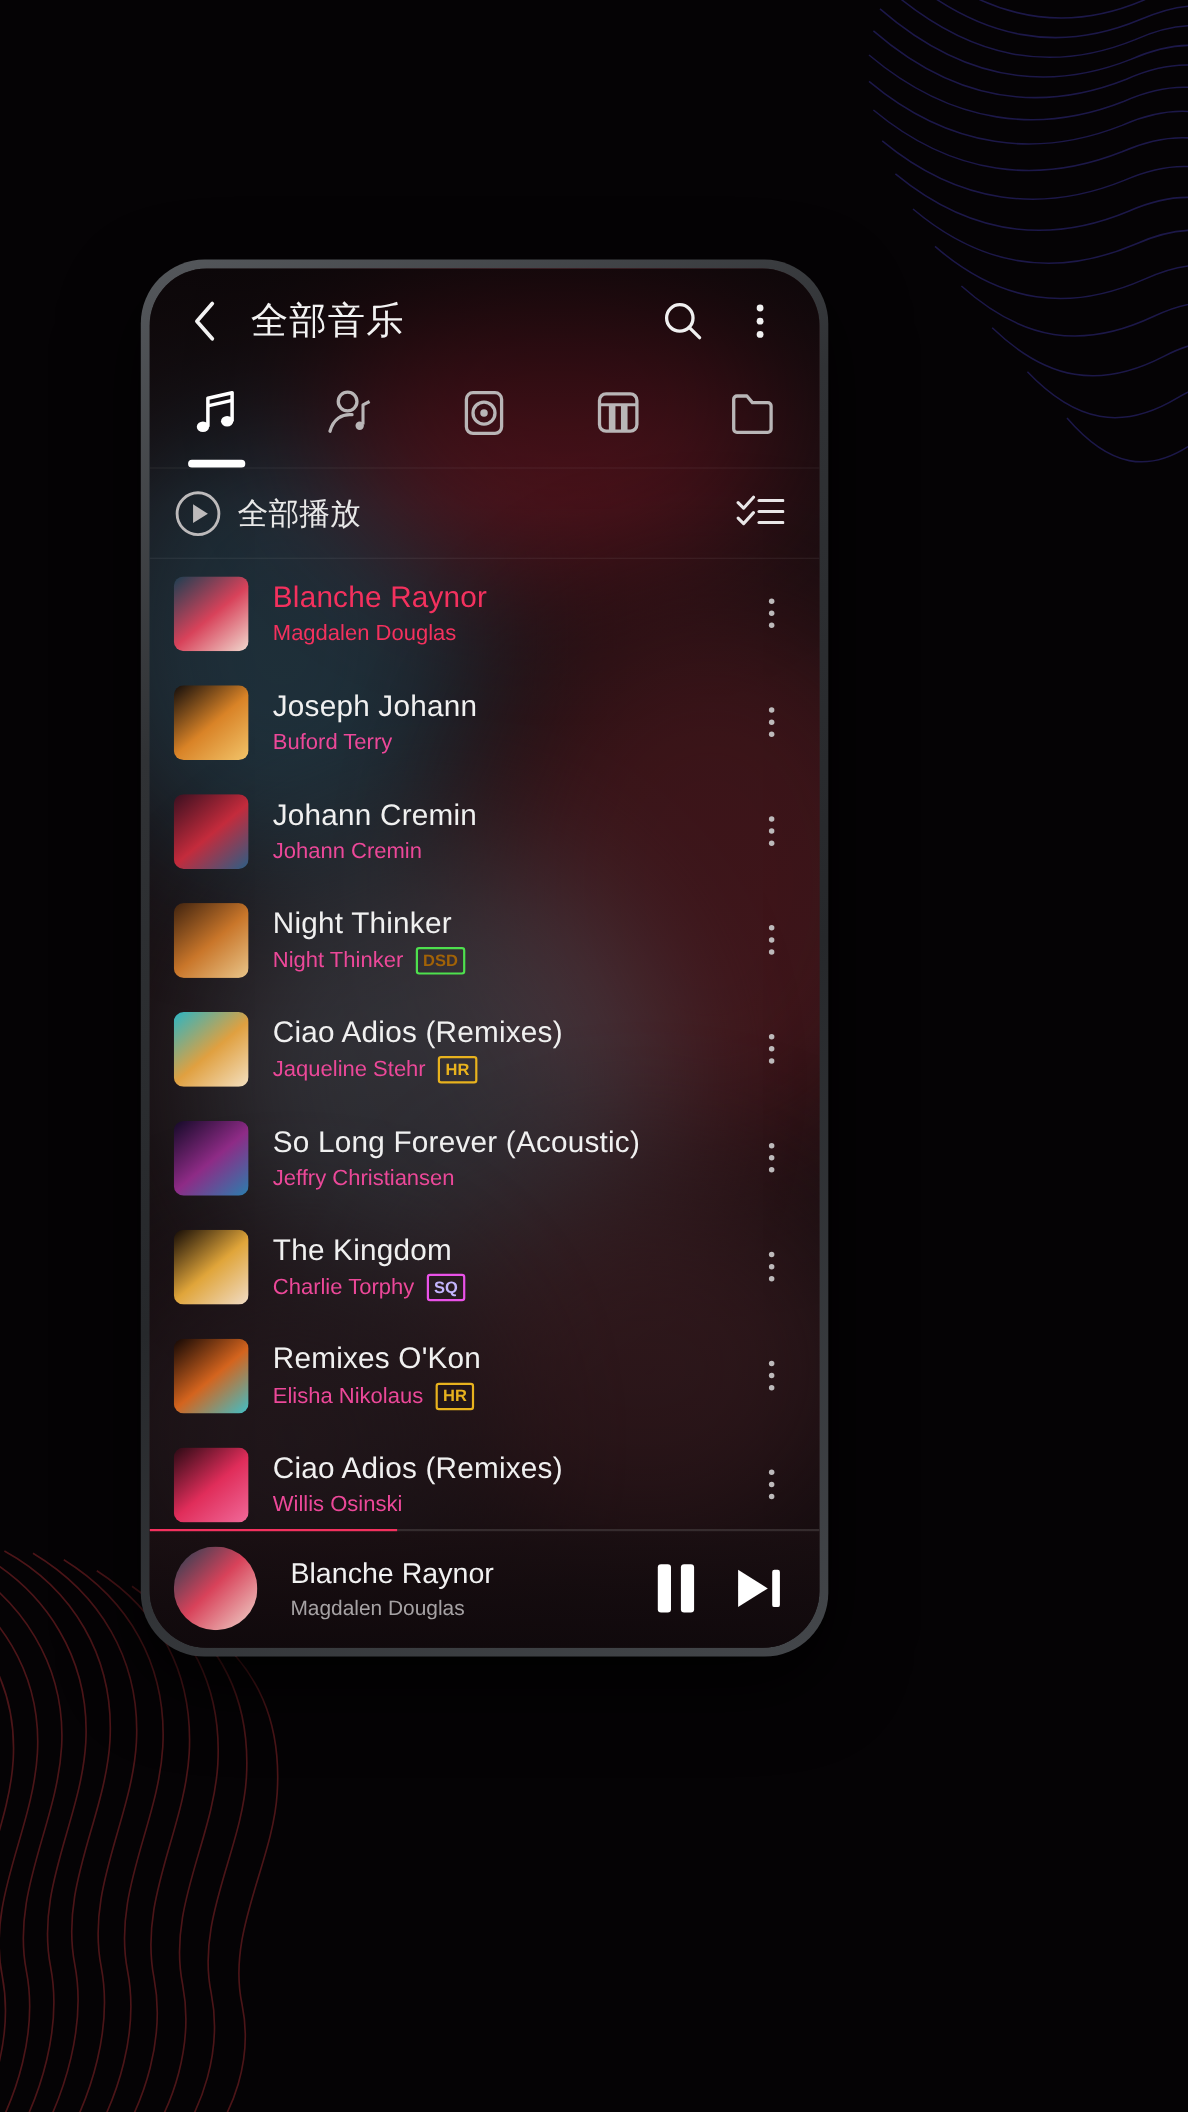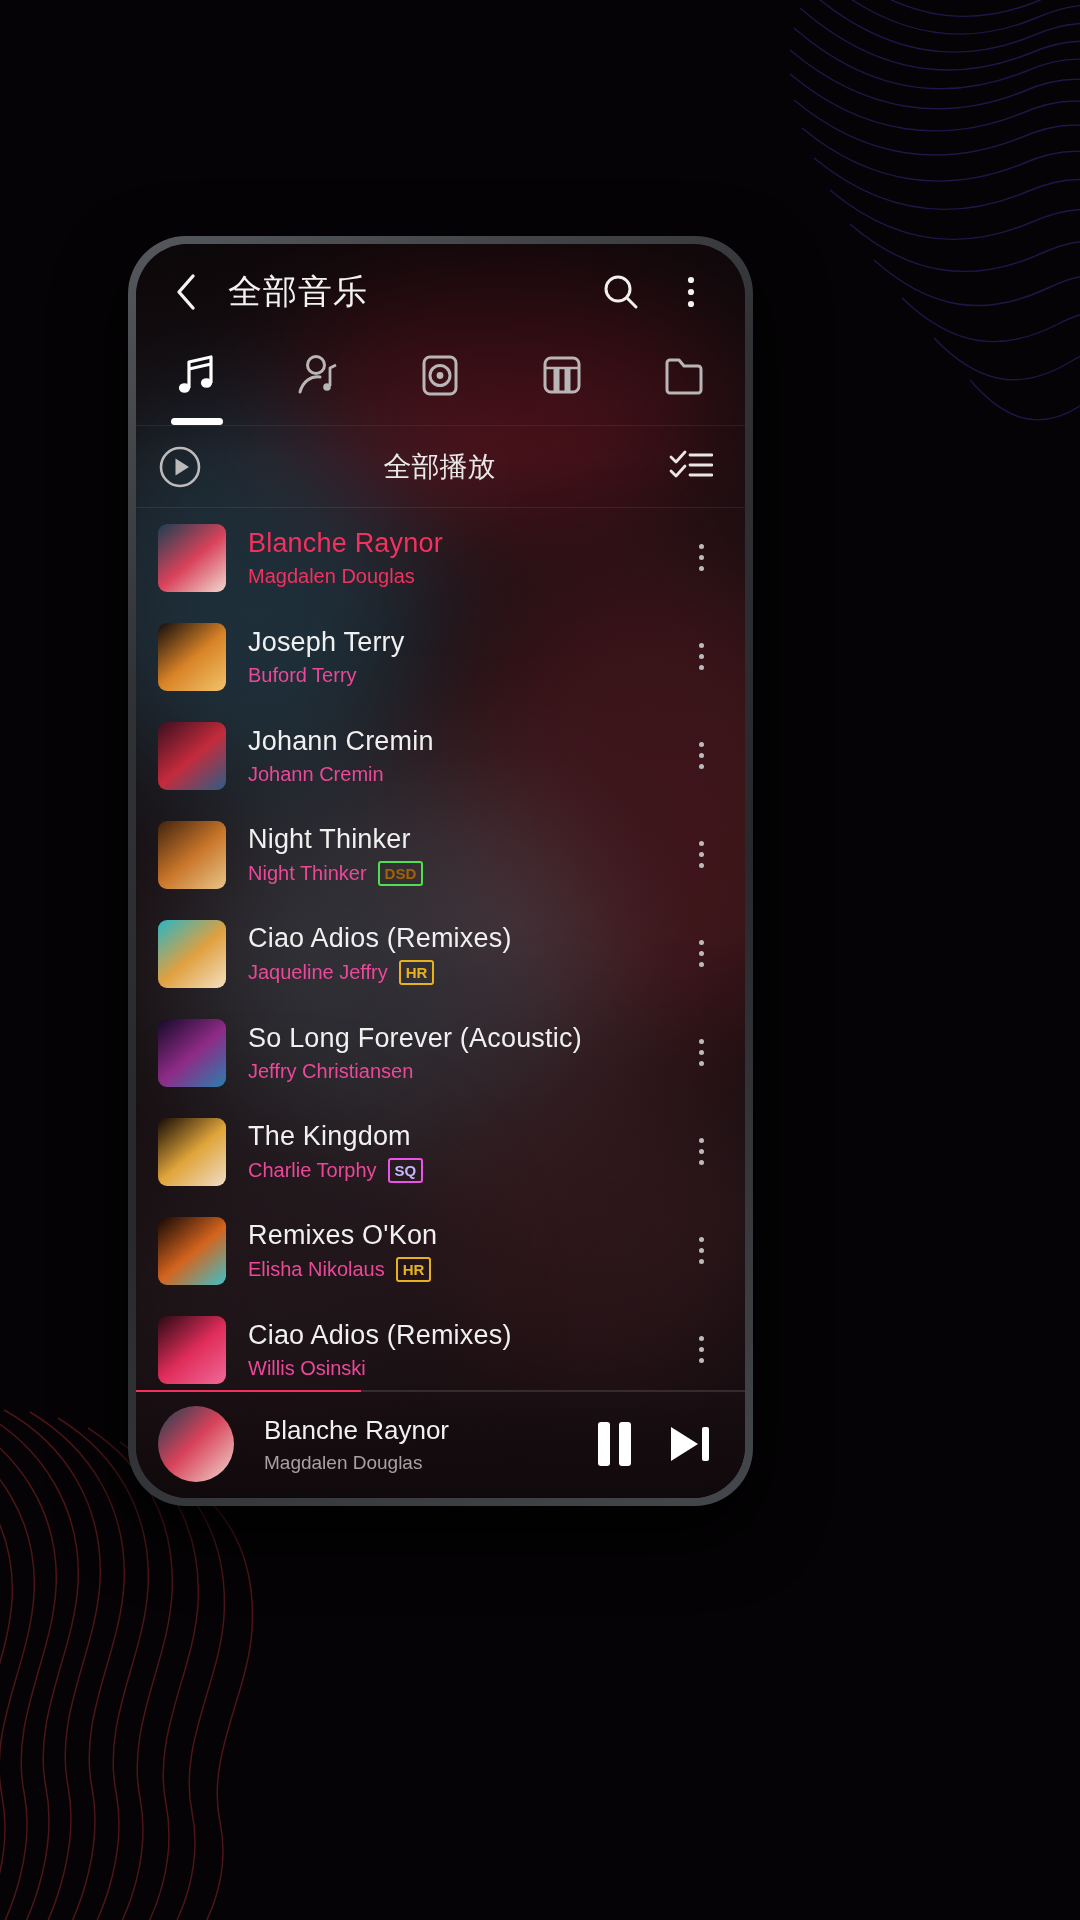--- a/index.html
+++ b/index.html
@@ -42,21 +42,21 @@
 
   
   .tabs{ height:86px; flex:none; display:flex; align-items:flex-start; border-bottom:1px solid rgba(255,255,255,.07); }
   .tab{ flex:1; height:100%; display:flex; flex-direction:column; align-items:center; justify-content:flex-start; padding-top:8px; position:relative; }
   .tab .ul{ position:absolute; bottom:0; width:52px; height:7px; border-radius:4px; background:#ffffff; }
 
   
   .playall{ height:82px; flex:none; display:flex; align-items:center; padding:0 26px 0 22px;
     border-bottom:1px solid rgba(255,255,255,.08); }
   .playall-label{ font-size:28px; color:#e8e8e8; margin-left:14px; flex:1;
-    font-family:"DejaVu Sans","Liberation Sans",sans-serif;text-align:center; }
+    font-family:"DejaVu Sans","Liberation Sans",sans-serif; }
 
   
   .list{ flex:1; overflow:hidden; }
   .row{ height:99px; display:flex; align-items:center; padding:0 18px 0 22px; }
   .art{ width:68px; height:68px; border-radius:9px; flex:none; overflow:hidden; position:relative; }
   .meta{ flex:1; min-width:0; margin-left:22px; }
   .t1{ font-size:27px; color:#f0f0f0; white-space:nowrap; overflow:hidden; text-overflow:ellipsis; letter-spacing:.2px; }
   .t2line{ display:flex; align-items:center; gap:11px; margin-top:6px; }
   .t2{ font-size:20px; color:#ec4899; white-space:nowrap; overflow:hidden; text-overflow:ellipsis; }
   .row.playing .t1,.row.playing .t2{ color:#f4315e; }
@@ -228,21 +228,21 @@
               <i></i>
               <i></i>
               <i></i>
             </div>
           </div>
           <div class="row">
             <div class="art">
               <div style="position:absolute;inset:0;background:linear-gradient(140deg,#120d0c 0%,#d98327 52%,#f2c46a 100%)"></div>
             </div>
             <div class="meta">
-              <div class="t1">Joseph Terry</div>
+              <div class="t1">Joseph Johann</div>
               <div class="t2line">
                 <div class="t2">Buford Terry</div>
               </div>
             </div>
             <div class="kebab">
               <i></i>
               <i></i>
               <i></i>
             </div>
           </div>
@@ -279,21 +279,21 @@
               <i></i>
             </div>
           </div>
           <div class="row">
             <div class="art">
               <div style="position:absolute;inset:0;background:linear-gradient(140deg,#2bb5c4 0%,#e0a040 52%,#f3e0c0 100%)"></div>
             </div>
             <div class="meta">
               <div class="t1">Ciao Adios (Remixes)</div>
               <div class="t2line">
-                <div class="t2">Jaqueline Jeffry</div>
+                <div class="t2">Jaqueline Stehr</div>
                 <span class="badge" style="color: rgb(232, 178, 30); border-color: rgb(232, 178, 30);">HR</span>
               </div>
             </div>
             <div class="kebab">
               <i></i>
               <i></i>
               <i></i>
             </div>
           </div>
           <div class="row">

